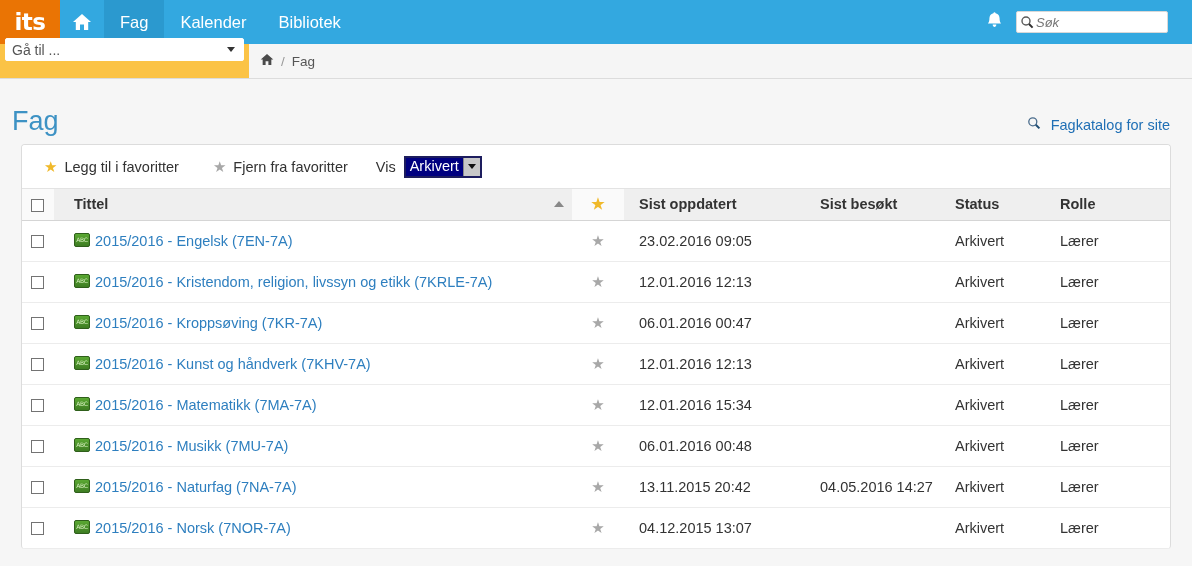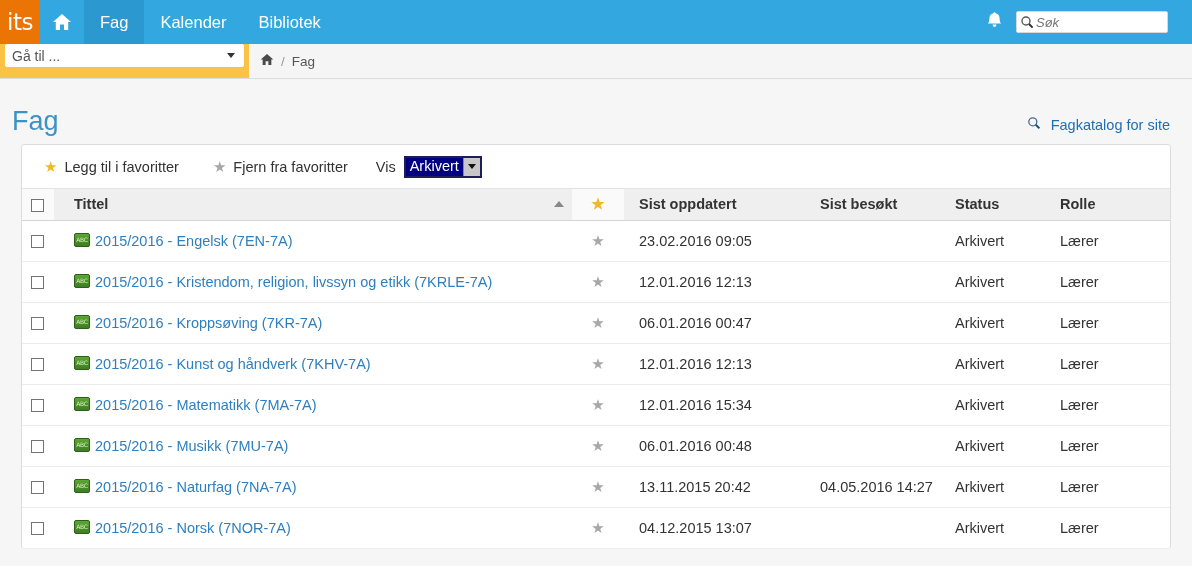--- a/index.html
+++ b/index.html
@@ -14,25 +14,25 @@
 
   
   .topnav {
     height: 44px;
     background: #33a8e0;
     display: flex;
     align-items: stretch;
     position: relative;
   }
   .logo {
-    width: 40px;
+    width: 60px;
     background: #ea7404;
     color: #ffffff;
     font-size: 23px;
-    font-weight: 400;
+    font-weight: 700;
     letter-spacing: -0.5px;
     display: flex;
     align-items: center;
     justify-content: center;
     font-family: "DejaVu Sans", sans-serif;
   }
   .home-tab {
     width: 44px;
     display: flex;
     align-items: center;
@@ -110,22 +110,22 @@
     height: 35px;
     background: #f5f5f5;
     display: flex;
     align-items: stretch;
     border-bottom: 1px solid #dcdcdc;
   }
   .goto-wrap {
     width: 249px;
     background: #fbc346;
     display: flex;
-    align-items: flex-start;
-    padding: 0 5px;
+    align-items: flex-end;
+    padding: 17px 5px;
     flex: 0 0 auto;
   }
   .goto-select {
     width: 100%;
     height: 23px;
     background: #ffffff;
     border: 1px solid #ffffff;
     border-radius: 2px;
     display: flex;
     align-items: center;

